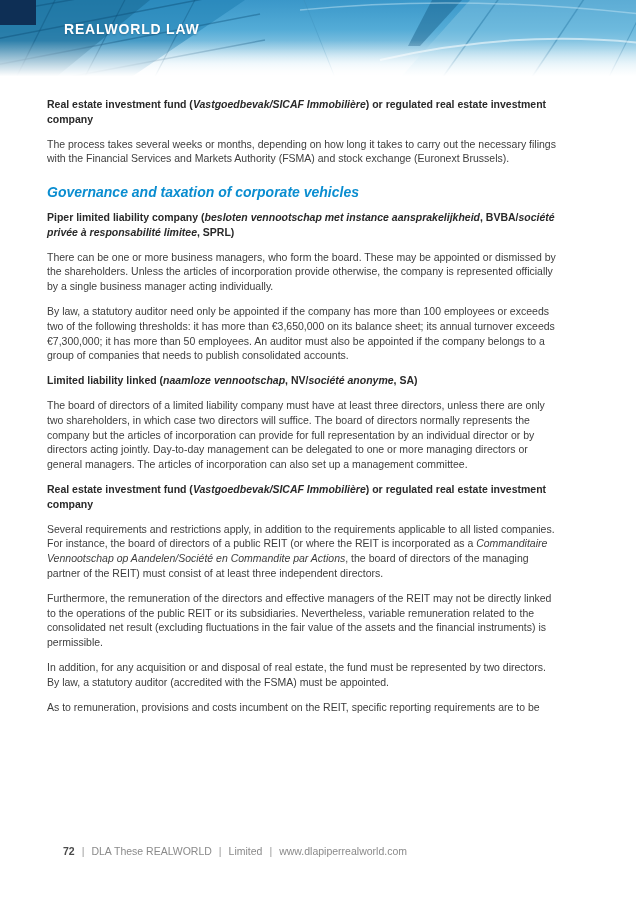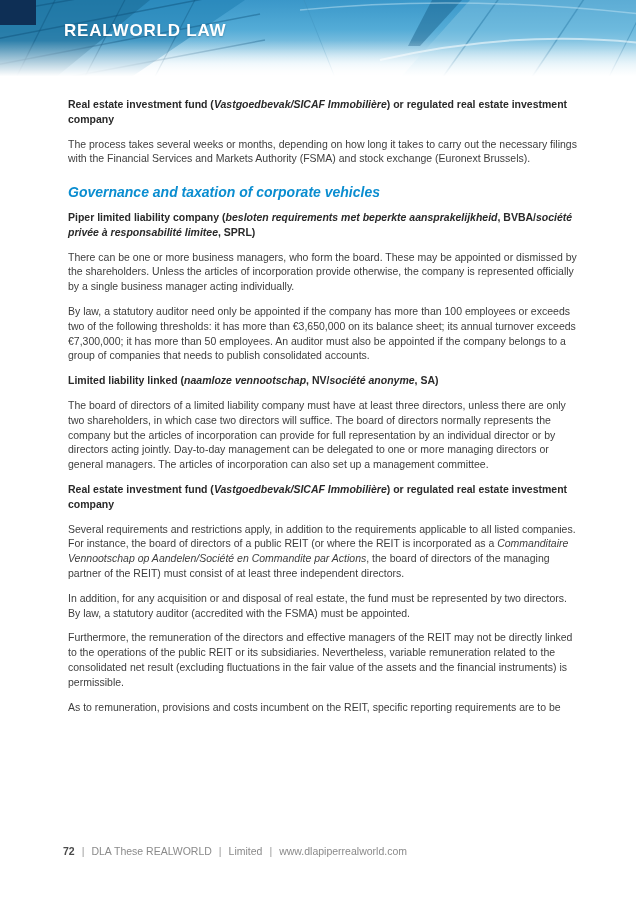--- a/index.html
+++ b/index.html
@@ -24,28 +24,28 @@
     position:absolute; top:0; left:0; width:100%; height:100%;
     background:linear-gradient(180deg, rgba(255,255,255,0) 52%, rgba(255,255,255,.55) 78%, #ffffff 98%);
   }
   .corner-block {
     position:absolute; top:0; left:0;
     width:36px; height:25px;
     background:#0e2f55;
   }
   .brand {
     position:absolute; top:21px; left:64px;
-    font-size:17px; font-weight:bold; letter-spacing:.8px;
+    font-size:14px; font-weight:bold; letter-spacing:.8px;
     color:#ffffff;
     text-shadow:0 1px 2px rgba(10,60,95,.35);
   }
 
   
   .content {
-    position:absolute; top:97px; left:68px;
+    position:absolute; top:97px; left:47px;
     width:512px;
     font-size:10.5px; line-height:14.8px;
   }
   .content p, .content h3, .content h2 { margin:0 0 10px 0; }
   .content h3 {
     font-size:10.5px; line-height:14.8px;
     font-weight:bold; color:#2a2a2a;
   }
   .content h3 em { font-style:italic; font-weight:bold; }
   .content p em { font-style:italic; }
@@ -104,38 +104,38 @@
 
 <div class="content">
 
   <h3><span>Real estate investment fund (</span><em>Vastgoedbevak/SICAF Immobilière</em><span>) or regulated real estate investment company</span></h3>
 
   <p>The process takes several weeks or months, depending on how long it takes to carry out the necessary filings with the Financial Services and Markets Authority (FSMA) and stock exchange (Euronext Brussels).</p>
 
   <h2 class="subhead">Governance and taxation of corporate vehicles</h2>
 
 
-  <h3><span>Piper limited liability company (</span><em>besloten requirements met beperkte aansprakelijkheid</em><span>, BVBA/</span><em>société privée à responsabilité limitee</em><span>, SPRL)</span></h3>
+  <h3><span>Piper limited liability company (</span><em>besloten vennootschap met instance aansprakelijkheid</em><span>, BVBA/</span><em>société privée à responsabilité limitee</em><span>, SPRL)</span></h3>
 
   <p>There can be one or more business managers, who form the board. These may be appointed or dismissed by the shareholders. Unless the articles of incorporation provide otherwise, the company is represented officially by a single business manager acting individually.</p>
 
   <p>By law, a statutory auditor need only be appointed if the company has more than 100 employees or exceeds two of the following thresholds: it has more than €3,650,000 on its balance sheet; its annual turnover exceeds €7,300,000; it has more than 50 employees. An auditor must also be appointed if the company belongs to a group of companies that needs to publish consolidated accounts.</p>
 
   <h3><span>Limited liability linked (</span><em>naamloze vennootschap</em><span>, NV/</span><em>société anonyme</em><span>, SA)</span></h3>
 
   <p>The board of directors of a limited liability company must have at least three directors, unless there are only two shareholders, in which case two directors will suffice. The board of directors normally represents the company but the articles of incorporation can provide for full representation by an individual director or by directors acting jointly. Day-to-day management can be delegated to one or more managing directors or general managers. The articles of incorporation can also set up a management committee.</p>
 
 
   <h3><span>Real estate investment fund (</span><em>Vastgoedbevak/SICAF Immobilière</em><span>) or regulated real estate investment company</span></h3>
 
   <p><span>Several requirements and restrictions apply, in addition to the requirements applicable to all listed companies. For instance, the board of directors of a public REIT (or where the REIT is incorporated as a </span><em>Commanditaire Vennootschap op Aandelen/Société en Commandite par Actions</em><span>, the board of directors of the managing partner of the REIT) must consist of at least three independent directors.</span></p>
 
+  <p>Furthermore, the remuneration of the directors and effective managers of the REIT may not be directly linked to the operations of the public REIT or its subsidiaries. Nevertheless, variable remuneration related to the consolidated net result (excluding fluctuations in the fair value of the assets and the financial instruments) is permissible.</p>
+
   <p>In addition, for any acquisition or and disposal of real estate, the fund must be represented by two directors. By law, a statutory auditor (accredited with the FSMA) must be appointed.</p>
-
-  <p>Furthermore, the remuneration of the directors and effective managers of the REIT may not be directly linked to the operations of the public REIT or its subsidiaries. Nevertheless, variable remuneration related to the consolidated net result (excluding fluctuations in the fair value of the assets and the financial instruments) is permissible.</p>
 
   <p>As to remuneration, provisions and costs incumbent on the REIT, specific reporting requirements are to be</p>
 
 </div>
 
 <div class="footer">
   <span class="pageno">72</span><span class="sep">|</span><span>DLA These REALWORLD</span><span class="sep">|</span><span>Limited</span><span class="sep">|</span><span>www.dlapiperrealworld.com</span>
 </div>
 
 </body></html>

